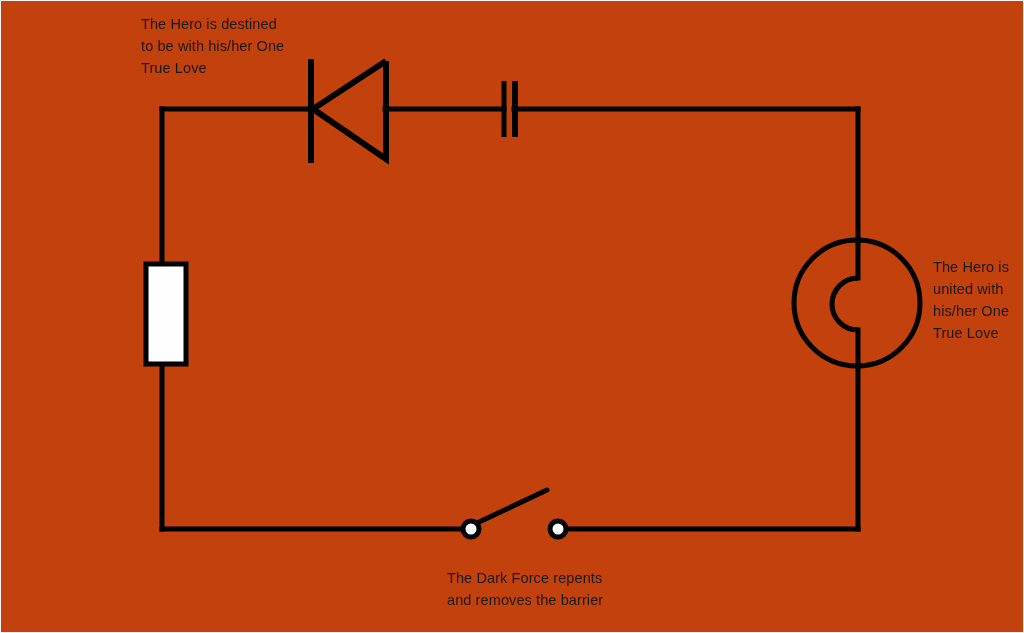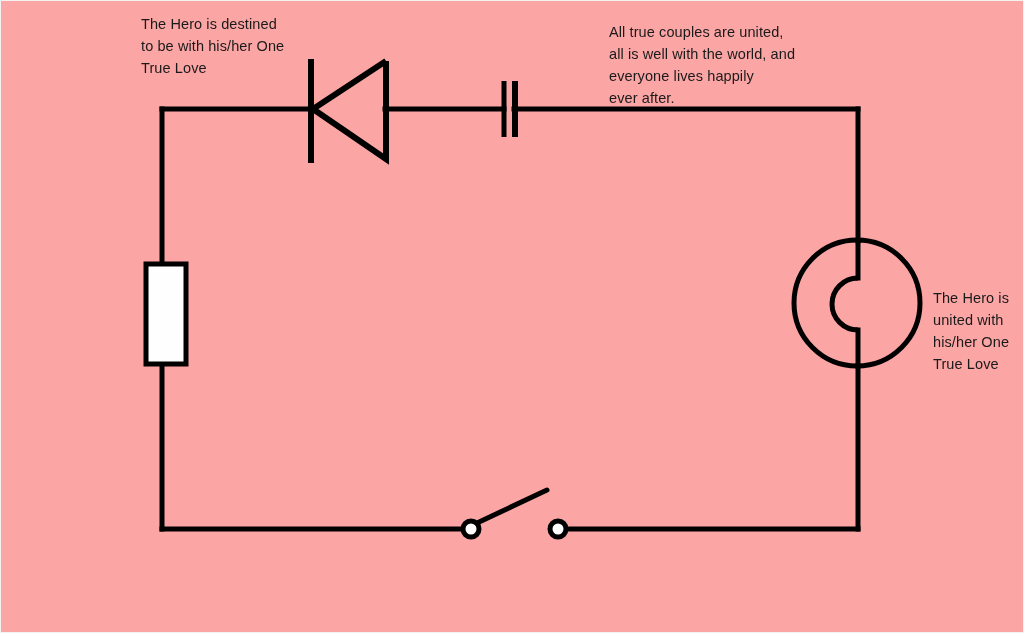--- a/index.html
+++ b/index.html
@@ -4,21 +4,21 @@
 <style>
   html, body {
     margin: 0;
     padding: 0;
     background: #ffffff;
   }
   #page {
     position: relative;
     width: 1024px;
     height: 633px;
-    background: #fca5a5;
+    background: #c2410c;
     border: 1px solid #f2f2f2;
     box-sizing: border-box;
     overflow: hidden;
     font-family: "Liberation Sans", sans-serif;
   }
   #circuit-svg {
     position: absolute;
     left: 0;
     top: 0;
     width: 1024px;
@@ -29,21 +29,21 @@
     font-family: "Liberation Sans", sans-serif;
     font-size: 14.5px;
     line-height: 22px;
     color: #1a1a1a;
     white-space: pre-line;
     letter-spacing: 0.1px;
   }
   #note-diode      { left: 140px; top: 12px;  width: 220px; }
   #note-capacitor  { left: 608px; top: 20px;  width: 260px; }
   #note-resistor   { left: 14px;  top: 264px; width: 135px; }
-  #note-lamp       { left: 932px; top: 255px; width: 92px; margin-top: 31px;  }
+  #note-lamp       { left: 932px; top: 255px; width: 92px;  }
   #note-switch     { left: 446px; top: 566px; width: 230px; }
 </style>
 </head>
 <body>
 
 <div id="page">
 
   <svg id="circuit-svg" viewBox="0 0 1024 633">
 
     <g stroke="#000000" stroke-width="5" fill="none" stroke-linecap="square">
@@ -95,25 +95,23 @@
       <circle cx="557" cy="528" r="8" stroke="#000000" stroke-width="5" fill="#fefefe"></circle>
       <line x1="476" y1="522" x2="546" y2="489" stroke="#000000" stroke-width="5" stroke-linecap="round"></line>
     </g>
 
   </svg>
 
   <div class="annotation" id="note-diode">The Hero is destined
 to be with his/her One
 True Love</div>
 
-  <div class="annotation" id="note-capacitor">All true couples are united,
-all is well with the world, and
-everyone lives happily
-ever after.</div>
 
 
   <div class="annotation" id="note-lamp">The Hero is
 united with
 his/her One
 True Love</div>
 
+  <div class="annotation" id="note-switch">The Dark Force repents
+and removes the barrier</div>
 
 </div>
 
 </body></html>

